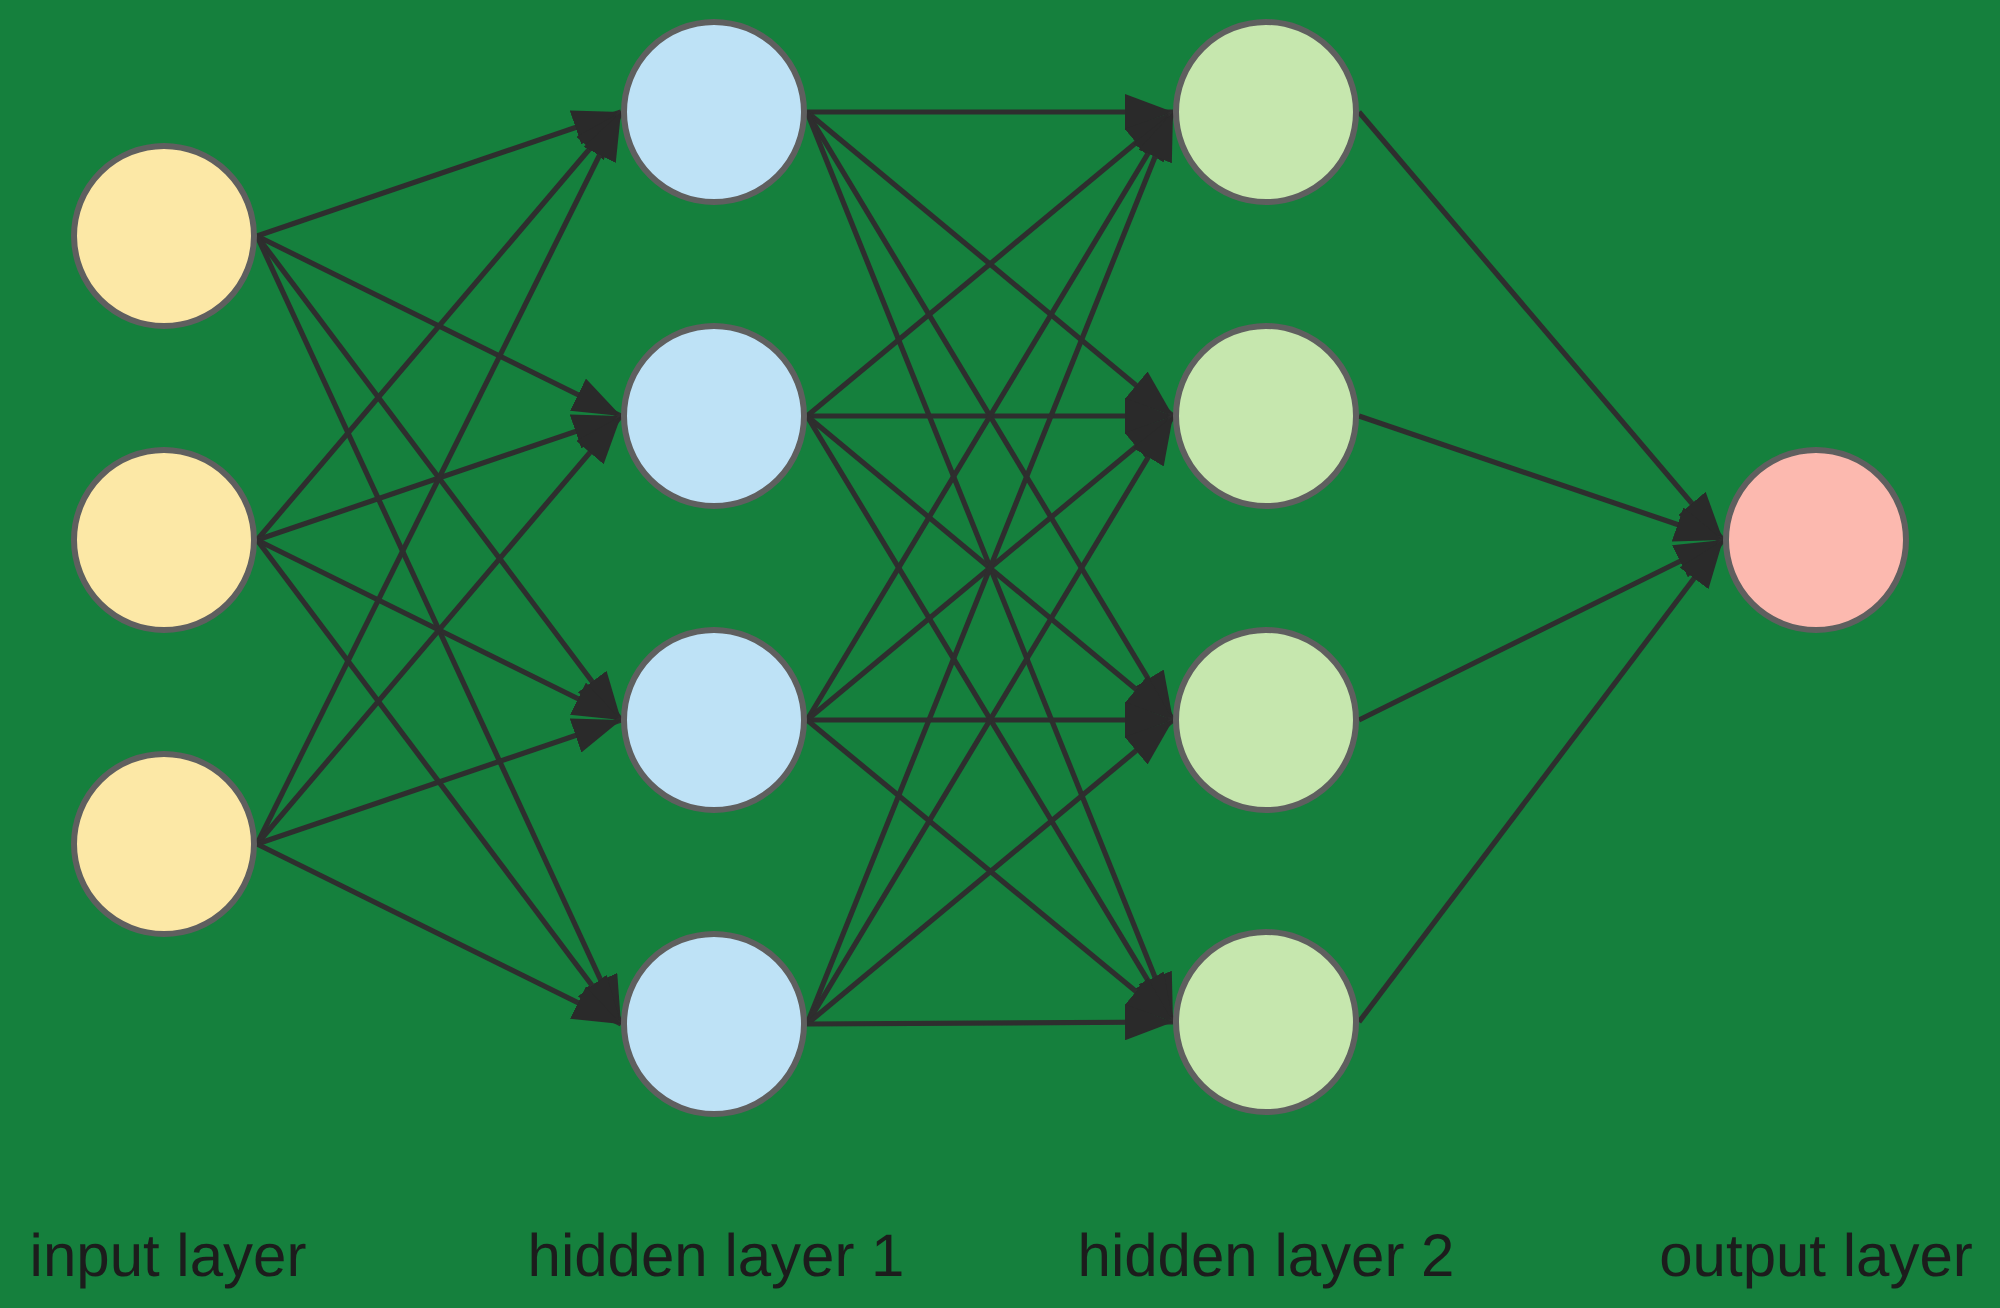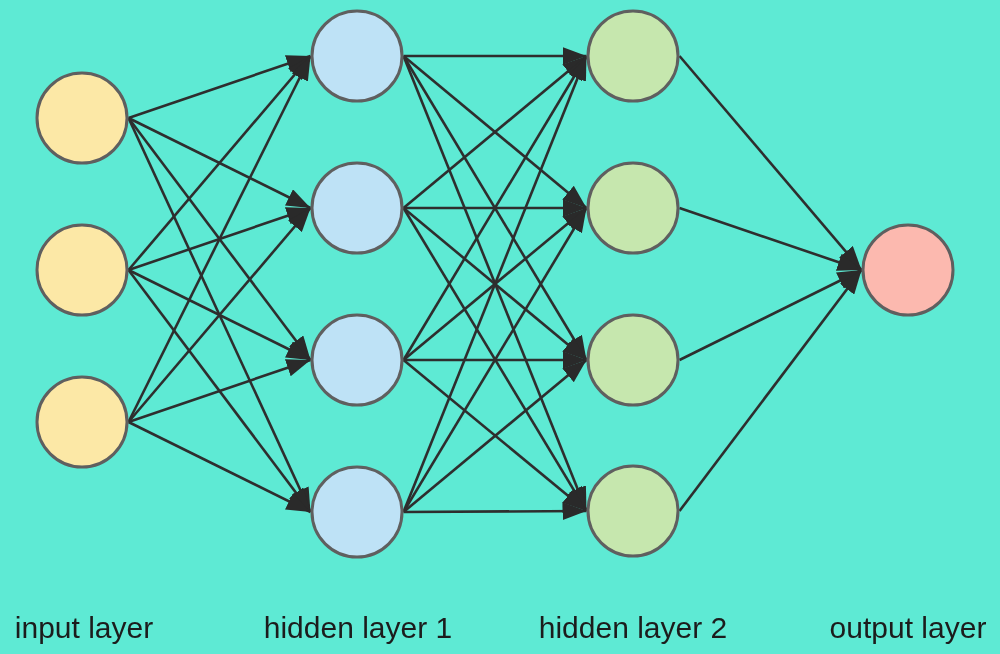--- a/index.html
+++ b/index.html
@@ -4,21 +4,21 @@
 <style>
   html, body {
     margin: 0;
     padding: 0;
     background: #ffffff;
   }
   .canvas {
     position: relative;
     width: 1000px;
     height: 654px;
-    background: #5eead4;
+    background: #15803d;
     overflow: hidden;
   }
   svg.diagram {
     display: block;
     width: 1000px;
     height: 654px;
   }
   .layer-label {
     font-family: "Liberation Sans", sans-serif;
     font-size: 30px;

